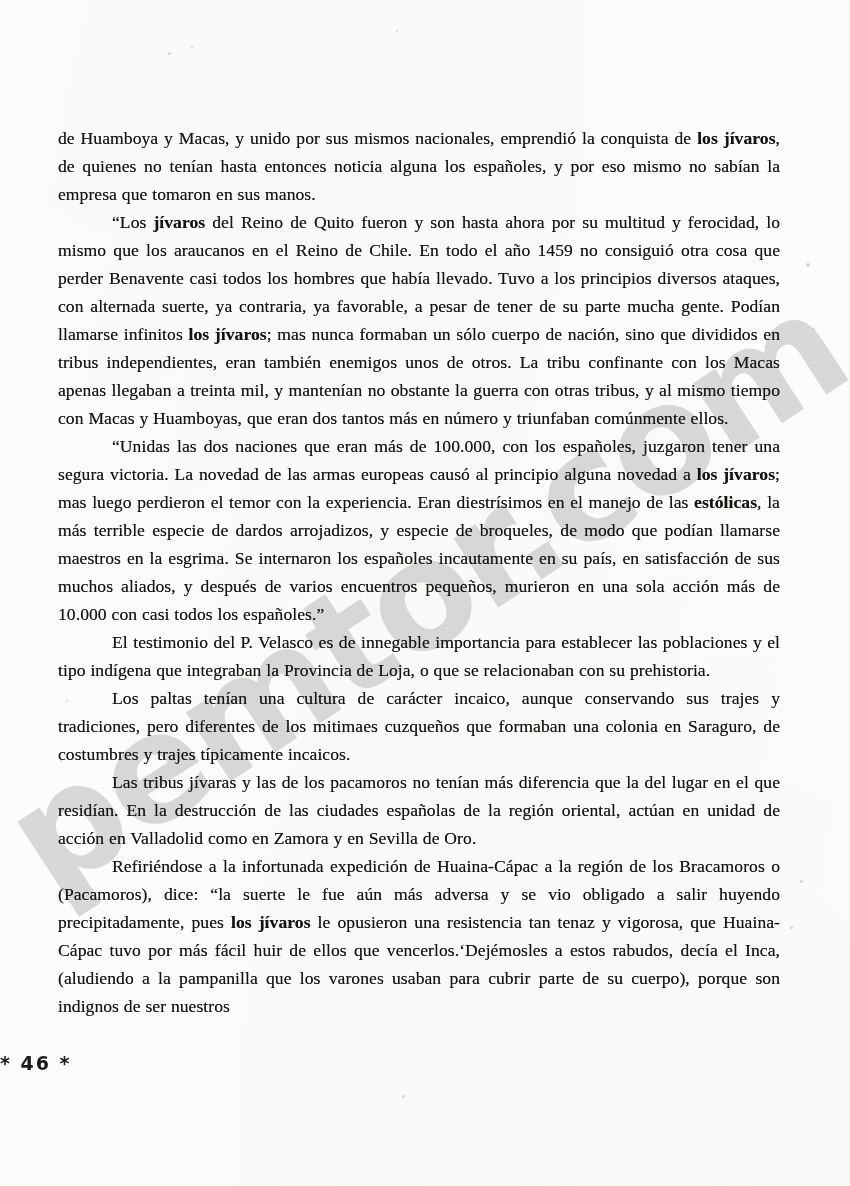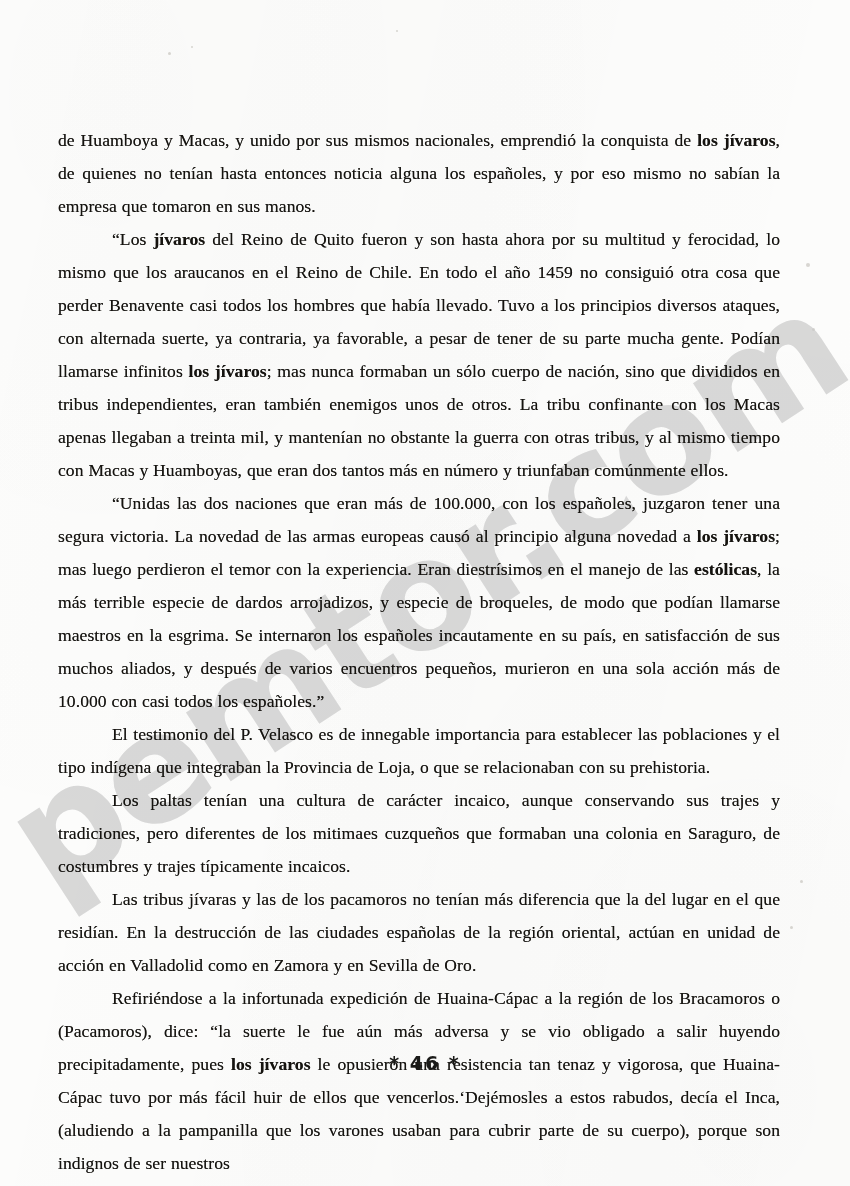--- a/index.html
+++ b/index.html
@@ -64,21 +64,21 @@
     position: absolute;
     left: 58px;
     top: 124px;
     width: 722px;
     z-index: 5;
   }
 
   p.para {
     margin: 0;
     font-size: 17.6px;
-    line-height: 33px;
+    line-height: 28px;
     text-align: justify;
     text-justify: inter-word;
     letter-spacing: .05px;
     word-spacing: .4px;
     
     text-shadow: 0 0 .35px rgba(0,0,0,.55);
   }
 
   p.indent {
     text-indent: 54px;
@@ -89,21 +89,21 @@
     text-indent: 0;
   }
 
   b { font-weight: bold; }
 
   .page-number {
     position: absolute;
     left: 0;
     right: 0;
     top: 1052px;
-    text-align: center;
+    text-align: left;
     font-family: "DejaVu Sans", "Liberation Sans", sans-serif;
     font-size: 19px;
     font-weight: bold;
     letter-spacing: 2px;
     color: #1a1a18;
     z-index: 5;
   }
 </style>
 </head>
 <body>

